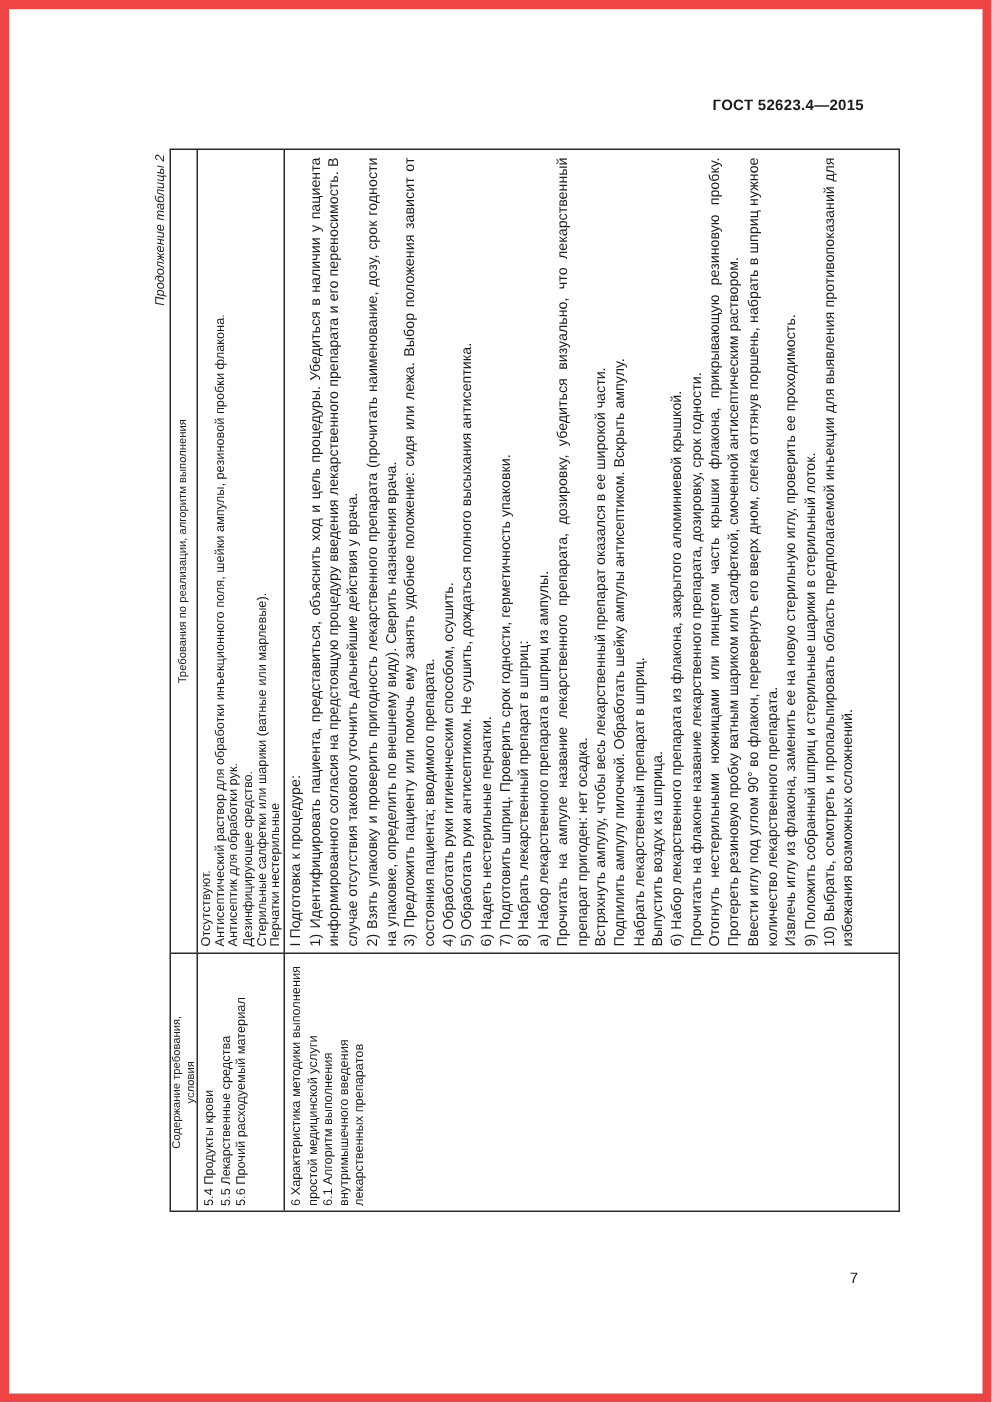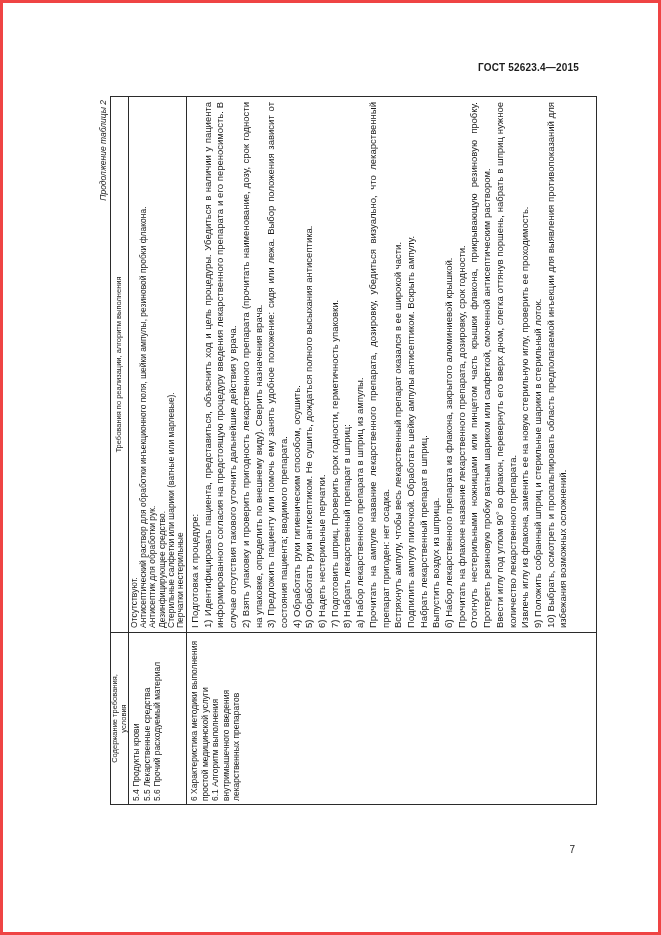--- a/index.html
+++ b/index.html
@@ -8,21 +8,21 @@
     padding: 0;
     background: #ffffff;
     font-family: "Liberation Sans", sans-serif;
     color: #1c1c1c;
   }
   .page {
     position: relative;
     width: 661px;
     height: 935px;
     background: #ffffff;
-    border: 3px solid #ef4444;
+    border: 6px solid #ef4444;
     box-sizing: border-box;
     overflow: hidden;
   }
   .running-header {
     position: absolute;
     top: 59px;
     right: 79px;
     font-size: 10px;
     font-weight: bold;
     letter-spacing: 0.2px;

